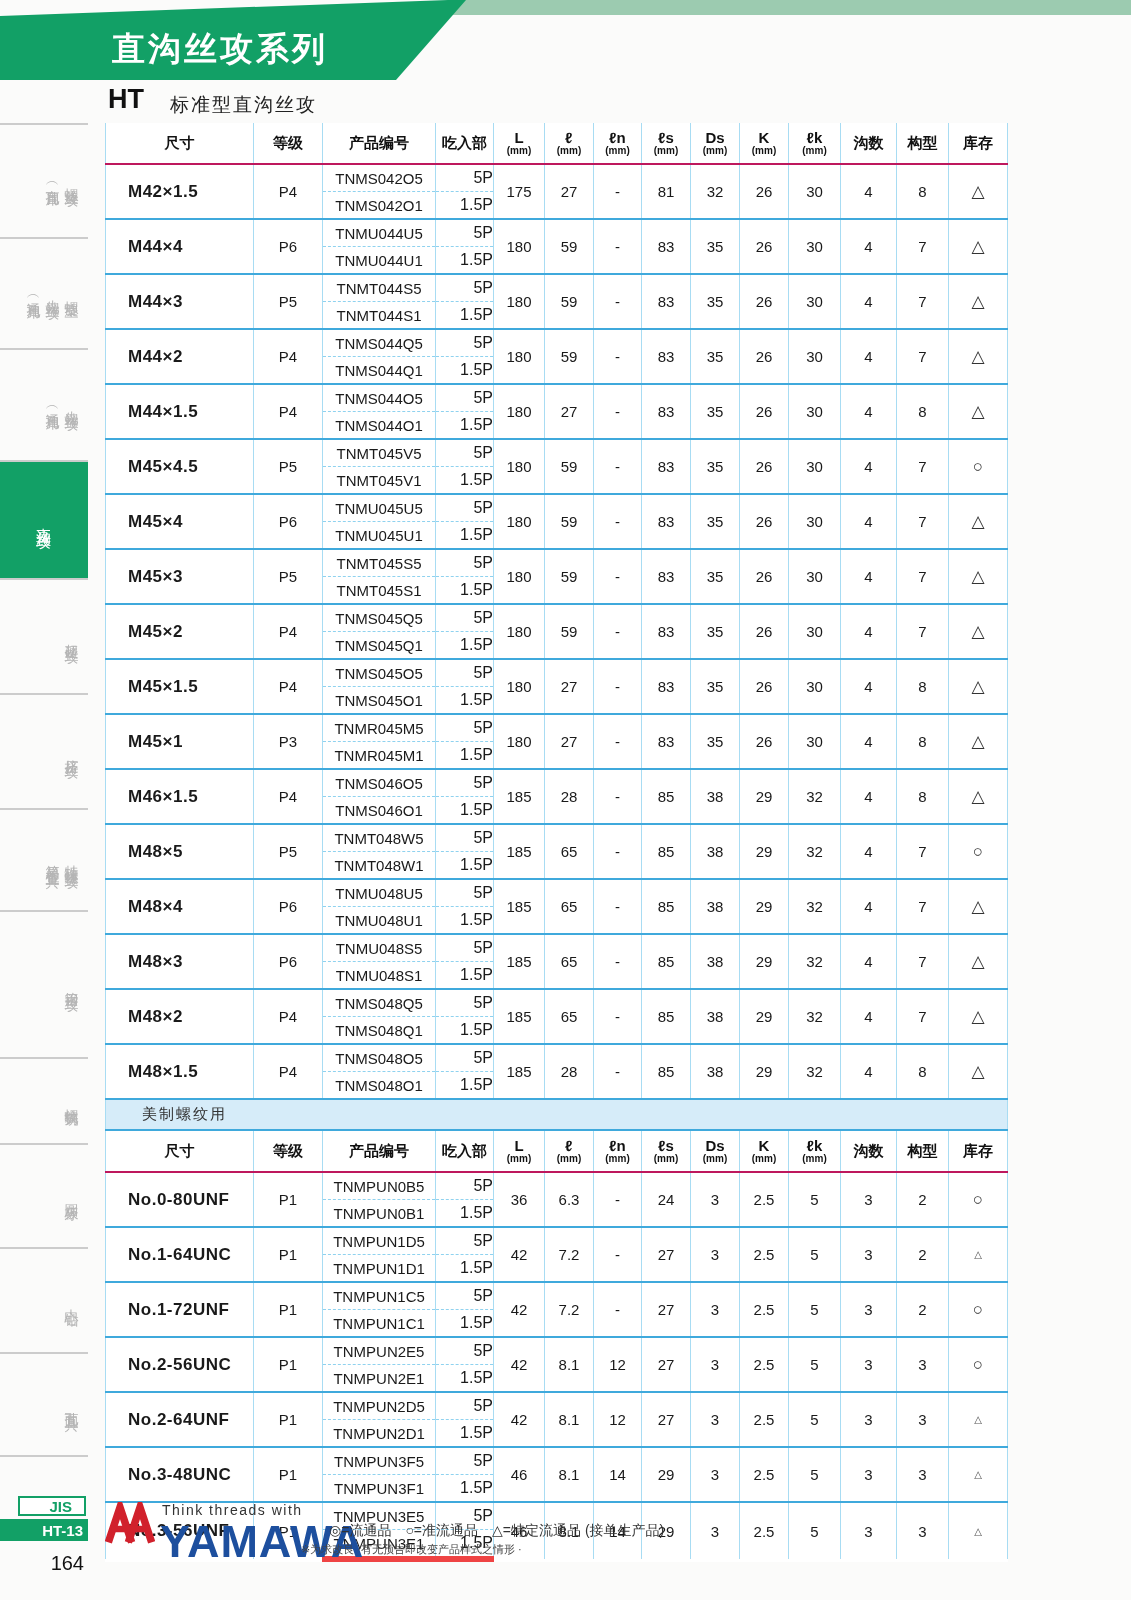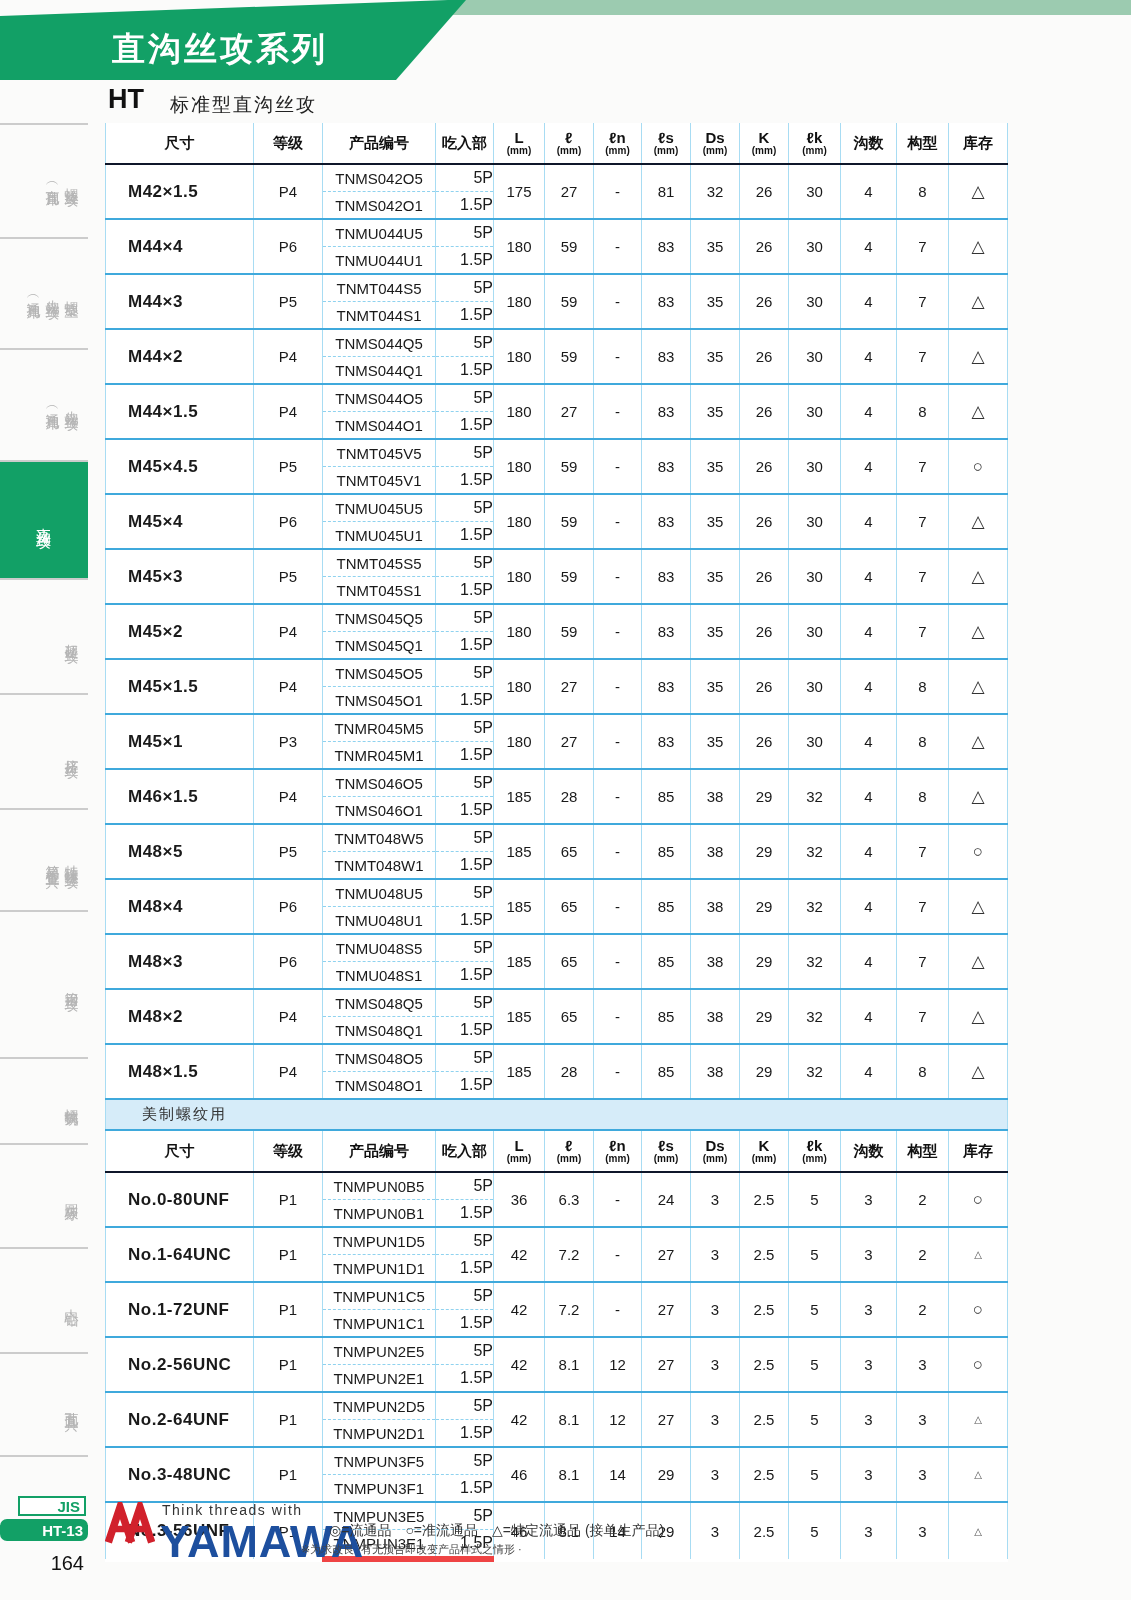--- a/index.html
+++ b/index.html
@@ -34,39 +34,39 @@
   .side-item .vtext{
     writing-mode:vertical-rl;text-orientation:mixed;white-space:pre-line;
     font-size:14px;letter-spacing:2px;color:#b5b5b5;line-height:19px;
   }
   .side-item.active{background:#12a066;justify-content:center;padding-right:0;}
   .side-item.active .vtext{color:#ffffff;font-size:15px;}
 
   .jis-box{
     position:absolute;left:18px;top:1496px;width:68px;height:20px;box-sizing:border-box;
     border:2px solid #12a066;background:#ffffff;color:#12a066;font-weight:bold;font-size:15px;
-    display:flex;align-items:center;justify-content:flex-end;padding-right:4px;
+    display:flex;align-items:center;justify-content:flex-end;padding-right:12px;
   }
   .ht13{
     position:absolute;left:0;top:1519px;width:88px;height:22px;box-sizing:border-box;
     background:#12a066;color:#ffffff;font-weight:bold;font-size:15px;
-    display:flex;align-items:center;justify-content:flex-end;padding-right:5px;border-radius:7px;
+    display:flex;align-items:center;justify-content:flex-end;padding-right:5px;
   }
   .pageno{position:absolute;left:0;top:1544px;width:84px;text-align:right;font-size:20px;color:#111;margin-top:8px;}
 
   
   .spec-table{
     position:absolute;left:105px;top:123px;border-collapse:collapse;table-layout:fixed;
     background:#ffffff;border-right:1px solid #a8dcf3;
   }
   .spec-table th,.spec-table td{
     border-left:1px solid #a8dcf3;padding:0;text-align:center;vertical-align:middle;
   }
   .spec-table th{
-    height:40px;font-size:15px;font-weight:bold;color:#111;border-bottom:2px solid #0f172a;
+    height:40px;font-size:15px;font-weight:bold;color:#111;border-bottom:2px solid #be185d;
     line-height:1.05;
   }
   .spec-table th .unit{display:block;font-size:10px;font-weight:bold;}
   .spec-table td{height:26px;font-size:15px;color:#1a1a1a;}
   tr.grp td{border-top:2px solid #3fa9dc;}
   tr.tbl-end td{border-bottom:6px solid #ef4444;}
   td.sub-top{border-top:1px dashed #8fd2ef;}
   td.size{text-align:left;padding-left:22px;font-weight:bold;font-size:17px;letter-spacing:0.5px;}
   td.chamfer{font-size:16px;text-align:right;}
   td.stock-large{font-size:17px;color:#333;}

